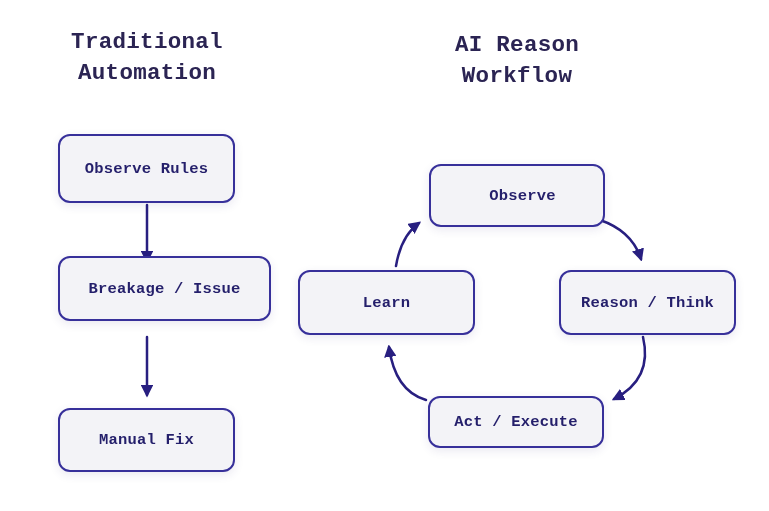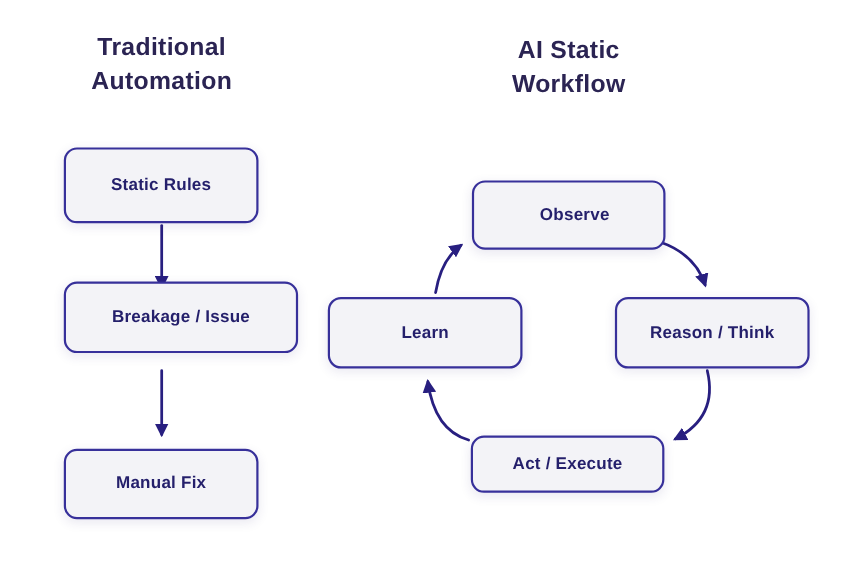--- a/index.html
+++ b/index.html
@@ -5,21 +5,21 @@
   html, body {
     margin: 0;
     padding: 0;
     background: #ffffff;
   }
   .canvas {
     position: relative;
     width: 769px;
     height: 511px;
     background: #ffffff;
-    font-family: Liberation Sans, sans-serif;
+    font-family: Liberation Mono, monospace;
     overflow: hidden;
     border-radius: 29px;
   }
   .title {
     position: absolute;
     width: 240px;
     text-align: center;
     font-size: 22.5px;
     line-height: 31px;
     font-weight: 700;
@@ -68,42 +68,42 @@
 </head>
 <body>
 
 <div class="canvas">
 
   <div class="title" id="title-left">
     <span>Traditional</span>
     <span>Automation</span>
   </div>
   <div class="title" id="title-right">
-    <span>AI Static</span>
+    <span>AI Reason</span>
     <span>Workflow</span>
   </div>
 
   <svg class="connectors" viewBox="0 0 769 511">
     <defs>
       <marker id="ah" markerWidth="5" markerHeight="5" refX="4" refY="2.5" orient="auto" markerUnits="strokeWidth">
         <path d="M0,0 L5,2.5 L0,5 Z" fill="#281f80"></path>
       </marker>
     </defs>
 
     <path class="edge" d="M147,205 L147,261" marker-end="url(#ah)"></path>
     <path class="edge" d="M147,337 L147,395" marker-end="url(#ah)"></path>
 
     <path class="edge" d="M600,220 Q632,231 641,259" marker-end="url(#ah)"></path>
     <path class="edge" d="M643,337 Q653,379 614,399" marker-end="url(#ah)"></path>
     <path class="edge" d="M426,400 Q395,391 389,347" marker-end="url(#ah)"></path>
     <path class="edge" d="M396,266 Q401,236 419,223" marker-end="url(#ah)"></path>
   </svg>
 
   <div class="node" id="node-static-rules">
-    <span>Static Rules</span>
+    <span>Observe Rules</span>
   </div>
   <div class="node" id="node-breakage">
     <span>Breakage / Issue</span>
   </div>
   <div class="node" id="node-manual-fix">
     <span>Manual Fix</span>
   </div>
 
   <div class="node" id="node-observe">
     <span>Observe</span>

